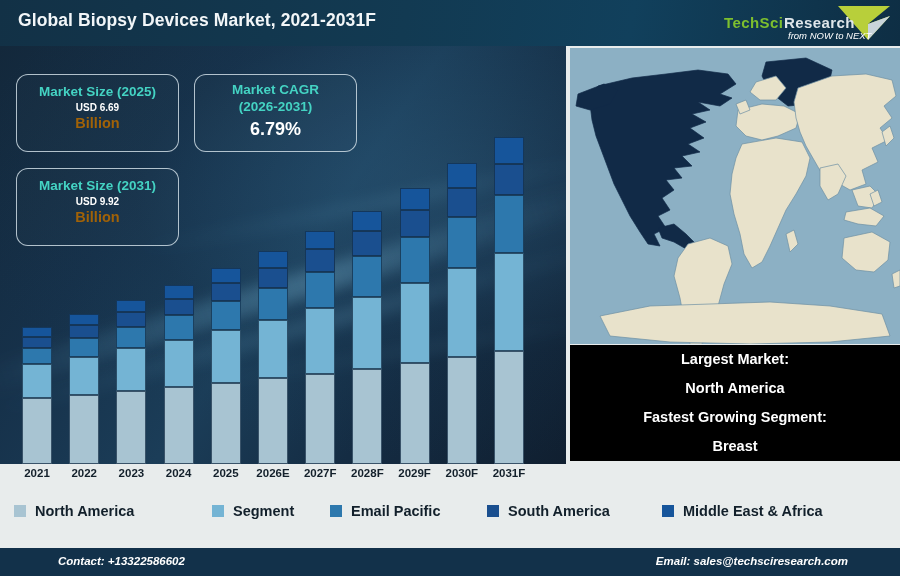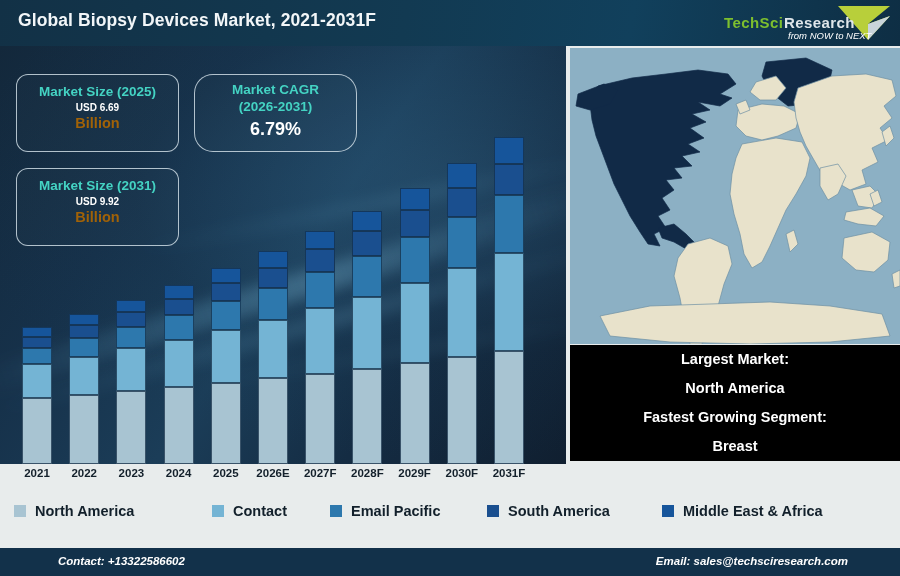--- a/index.html
+++ b/index.html
@@ -59,21 +59,21 @@
   .card .lbl{
     color:#44d3c3;font-weight:bold;font-size:13.5px;line-height:1.25;
   }
   .card .val{
     color:#ffffff;font-weight:bold;font-size:10px;line-height:1.3;
   }
   .card .unit{
     color:#a16207;font-weight:bold;font-size:14.5px;line-height:1.3;
   }
   #card-size-2025{left:16px;top:74px;width:163px;height:78px;padding-top:9px;}
-  #card-cagr{left:194px;top:74px;width:163px;height:78px;padding-top:7px;border-radius:19px;}
+  #card-cagr{left:194px;top:74px;width:163px;height:78px;padding-top:7px;}
   #card-size-2031{left:16px;top:168px;width:163px;height:78px;padding-top:9px;}
   #card-cagr .val{font-size:18px;padding-top:2px;}
 
   
   .plot{position:absolute;left:0;top:46px;width:566px;height:418px;}
   .bar{
     position:absolute;bottom:0;width:30px;
     display:flex;flex-direction:column-reverse;
   }
   .seg{width:100%;box-sizing:border-box;border:0.6px solid rgba(20,45,70,.75);}
@@ -316,21 +316,21 @@
     <div>Breast</div>
   </div>
 
   <div class="legend" id="legend">
       <div class="legend-item" style="position: absolute; left: 14px; top: 13px;">
         <span class="legend-sw" style="background: rgb(168, 196, 210);"></span>
         <span class="legend-lbl">North America</span>
       </div>
       <div class="legend-item" style="position: absolute; left: 212px; top: 13px;">
         <span class="legend-sw" style="background: rgb(116, 180, 212);"></span>
-        <span class="legend-lbl">Contact</span>
+        <span class="legend-lbl">Segment</span>
       </div>
       <div class="legend-item" style="position: absolute; left: 330px; top: 13px;">
         <span class="legend-sw" style="background: rgb(45, 120, 173);"></span>
         <span class="legend-lbl">Email Pacific</span>
       </div>
       <div class="legend-item" style="position: absolute; left: 487px; top: 13px;">
         <span class="legend-sw" style="background: rgb(26, 79, 143);"></span>
         <span class="legend-lbl">South America</span>
       </div>
       <div class="legend-item" style="position: absolute; left: 662px; top: 13px;">

